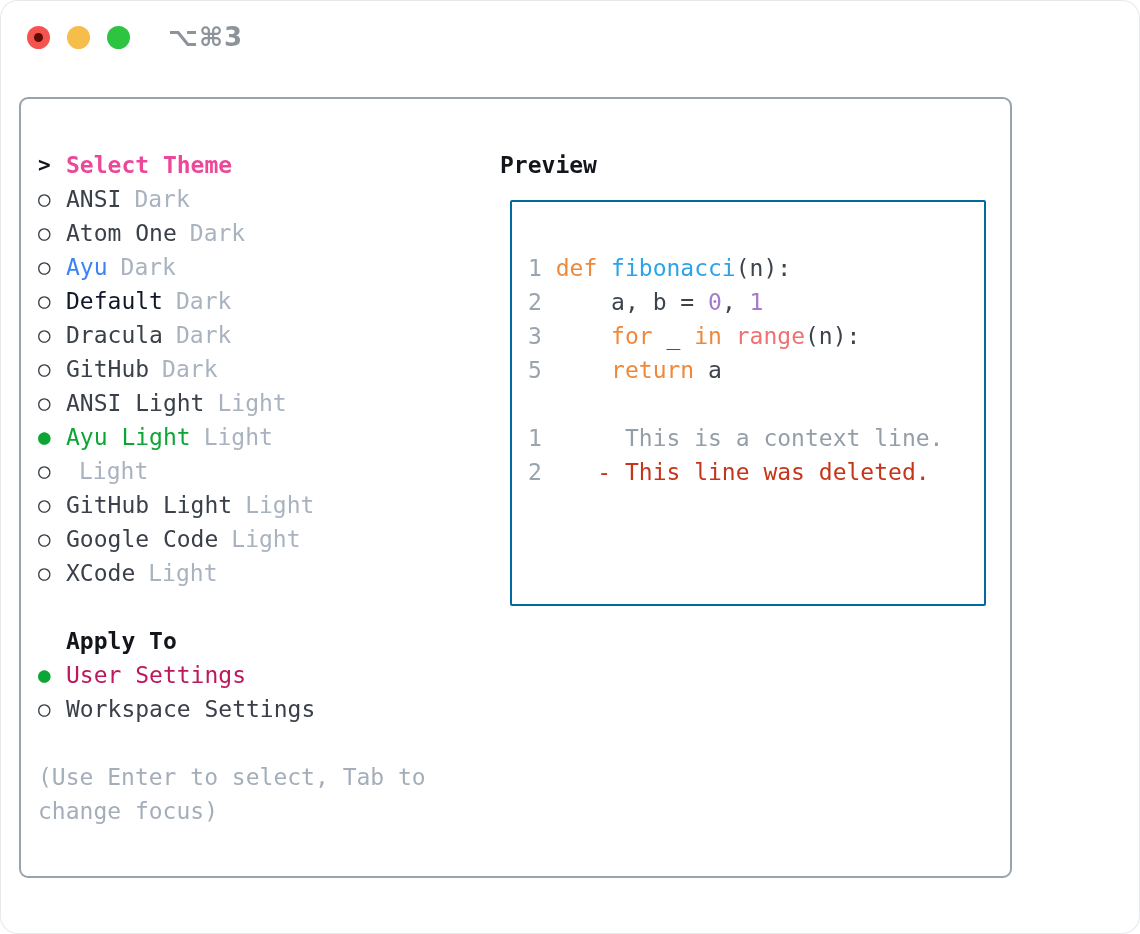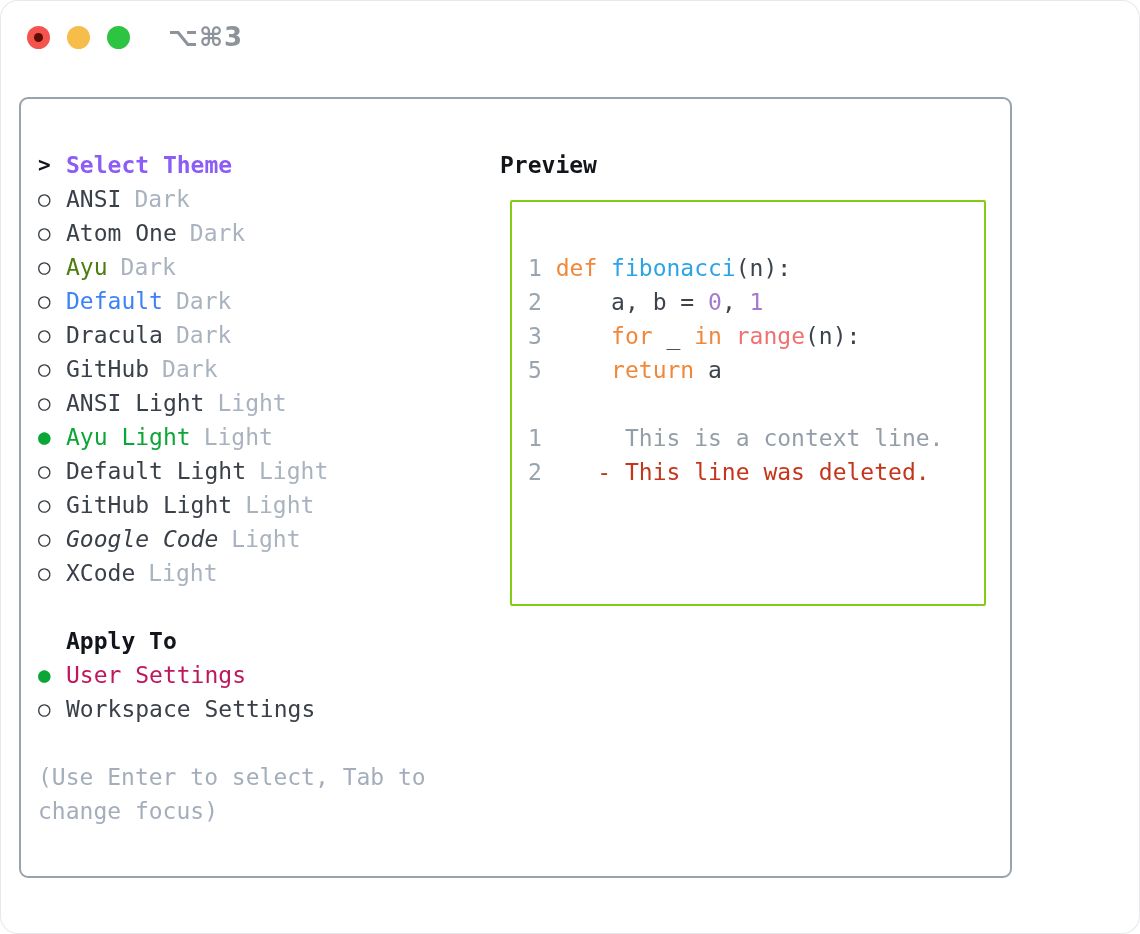--- a/index.html
+++ b/index.html
@@ -38,86 +38,86 @@
     position:absolute;left:17px;top:661px;width:412px;
     font-size:23px;line-height:34px;
   }
   
   .preview-title{
     position:absolute;left:479px;top:49px;height:34px;display:flex;align-items:center;
     font-size:23px;font-weight:bold;
   }
   .preview-box{
     position:absolute;left:489px;top:101px;width:472px;height:402px;
-    border:2px solid #84cc16;border-radius:2px;background:#ffffff;
+    border:2px solid #0369a1;border-radius:2px;background:#ffffff;
   }
   .code{padding:49px 0 0 16px;font-size:23px;line-height:34px;}
   .code-line{white-space:pre;height:34px;}
 </style>
 </head>
 <body>
 
 <div class="screen">
 
   <div class="titlebar">
     <span class="light light-red" style="background: rgb(244, 84, 77); --red-dot: #5e0d04;"></span>
     <span class="light light-yellow" style="background: rgb(246, 189, 75);"></span>
     <span class="light light-green" style="background: rgb(44, 196, 65);"></span>
     <span class="shortcut" style="color: rgb(141, 147, 155);">⌥⌘3</span>
   </div>
 
   <div class="panel">
 
     <div class="left-col">
       <div class="row">
-        <span class="marker section-title" style="color: rgb(18, 22, 27);">&gt;</span><span class="section-title" style="color: #8b5cf6;">Select Theme</span>
+        <span class="marker section-title" style="color: rgb(18, 22, 27);">&gt;</span><span class="section-title" style="color: #ec4899;">Select Theme</span>
       </div>
       <div id="theme-list">
   <div class="row option-row">
     <span class="marker" style="color: rgb(58, 64, 73);">○</span><span class="label" style="color: rgb(58, 64, 73);">ANSI</span><span class="variant" style="color: rgb(169, 179, 191);">Dark</span>
   </div>
 
   <div class="row option-row">
     <span class="marker" style="color: rgb(58, 64, 73);">○</span><span class="label" style="color: rgb(58, 64, 73);">Atom One</span><span class="variant" style="color: rgb(169, 179, 191);">Dark</span>
   </div>
 
   <div class="row option-row">
-    <span class="marker" style="color: rgb(58, 64, 73);">○</span><span class="label" style="color: #4d7c0f;">Ayu</span><span class="variant" style="color: rgb(169, 179, 191);">Dark</span>
+    <span class="marker" style="color: rgb(58, 64, 73);">○</span><span class="label" style="color: #3b82f6;">Ayu</span><span class="variant" style="color: rgb(169, 179, 191);">Dark</span>
   </div>
 
   <div class="row option-row">
-    <span class="marker" style="color: rgb(58, 64, 73);">○</span><span class="label" style="color: #3b82f6;">Default</span><span class="variant" style="color: rgb(169, 179, 191);">Dark</span>
+    <span class="marker" style="color: rgb(58, 64, 73);">○</span><span class="label" style="color: #0f172a;">Default</span><span class="variant" style="color: rgb(169, 179, 191);">Dark</span>
   </div>
 
   <div class="row option-row">
     <span class="marker" style="color: rgb(58, 64, 73);">○</span><span class="label" style="color: rgb(58, 64, 73);">Dracula</span><span class="variant" style="color: rgb(169, 179, 191);">Dark</span>
   </div>
 
   <div class="row option-row">
     <span class="marker" style="color: rgb(58, 64, 73);">○</span><span class="label" style="color: rgb(58, 64, 73);">GitHub</span><span class="variant" style="color: rgb(169, 179, 191);">Dark</span>
   </div>
 
   <div class="row option-row">
     <span class="marker" style="color: rgb(58, 64, 73);">○</span><span class="label" style="color: rgb(58, 64, 73);">ANSI Light</span><span class="variant" style="color: rgb(169, 179, 191);">Light</span>
   </div>
 
   <div class="row option-row">
     <span class="marker" style="color: rgb(12, 166, 54);">●</span><span class="label" style="color: rgb(12, 166, 54); text-align: right;">Ayu Light</span><span class="variant" style="color: rgb(169, 179, 191);">Light</span>
   </div>
 
   <div class="row option-row">
-    <span class="marker" style="color: rgb(58, 64, 73);">○</span><span class="label" style="color: rgb(58, 64, 73);">Default Light</span><span class="variant" style="color: rgb(169, 179, 191);">Light</span>
+    <span class="marker" style="color: rgb(58, 64, 73);">○</span><span class="variant" style="color: rgb(169, 179, 191);">Light</span>
   </div>
 
   <div class="row option-row">
     <span class="marker" style="color: rgb(58, 64, 73);">○</span><span class="label" style="color: rgb(58, 64, 73);">GitHub Light</span><span class="variant" style="color: rgb(169, 179, 191);">Light</span>
   </div>
 
   <div class="row option-row">
-    <span class="marker" style="color: rgb(58, 64, 73);">○</span><span class="label" style="color: rgb(58, 64, 73); font-style: italic;">Google Code</span><span class="variant" style="color: rgb(169, 179, 191);">Light</span>
+    <span class="marker" style="color: rgb(58, 64, 73);">○</span><span class="label" style="color: rgb(58, 64, 73);">Google Code</span><span class="variant" style="color: rgb(169, 179, 191);">Light</span>
   </div>
 
   <div class="row option-row">
     <span class="marker" style="color: rgb(58, 64, 73);">○</span><span class="label" style="color: rgb(58, 64, 73);">XCode</span><span class="variant" style="color: rgb(169, 179, 191);">Light</span>
   </div>
 </div>
 
       <div class="spacer"></div>
 
       <div class="row">

